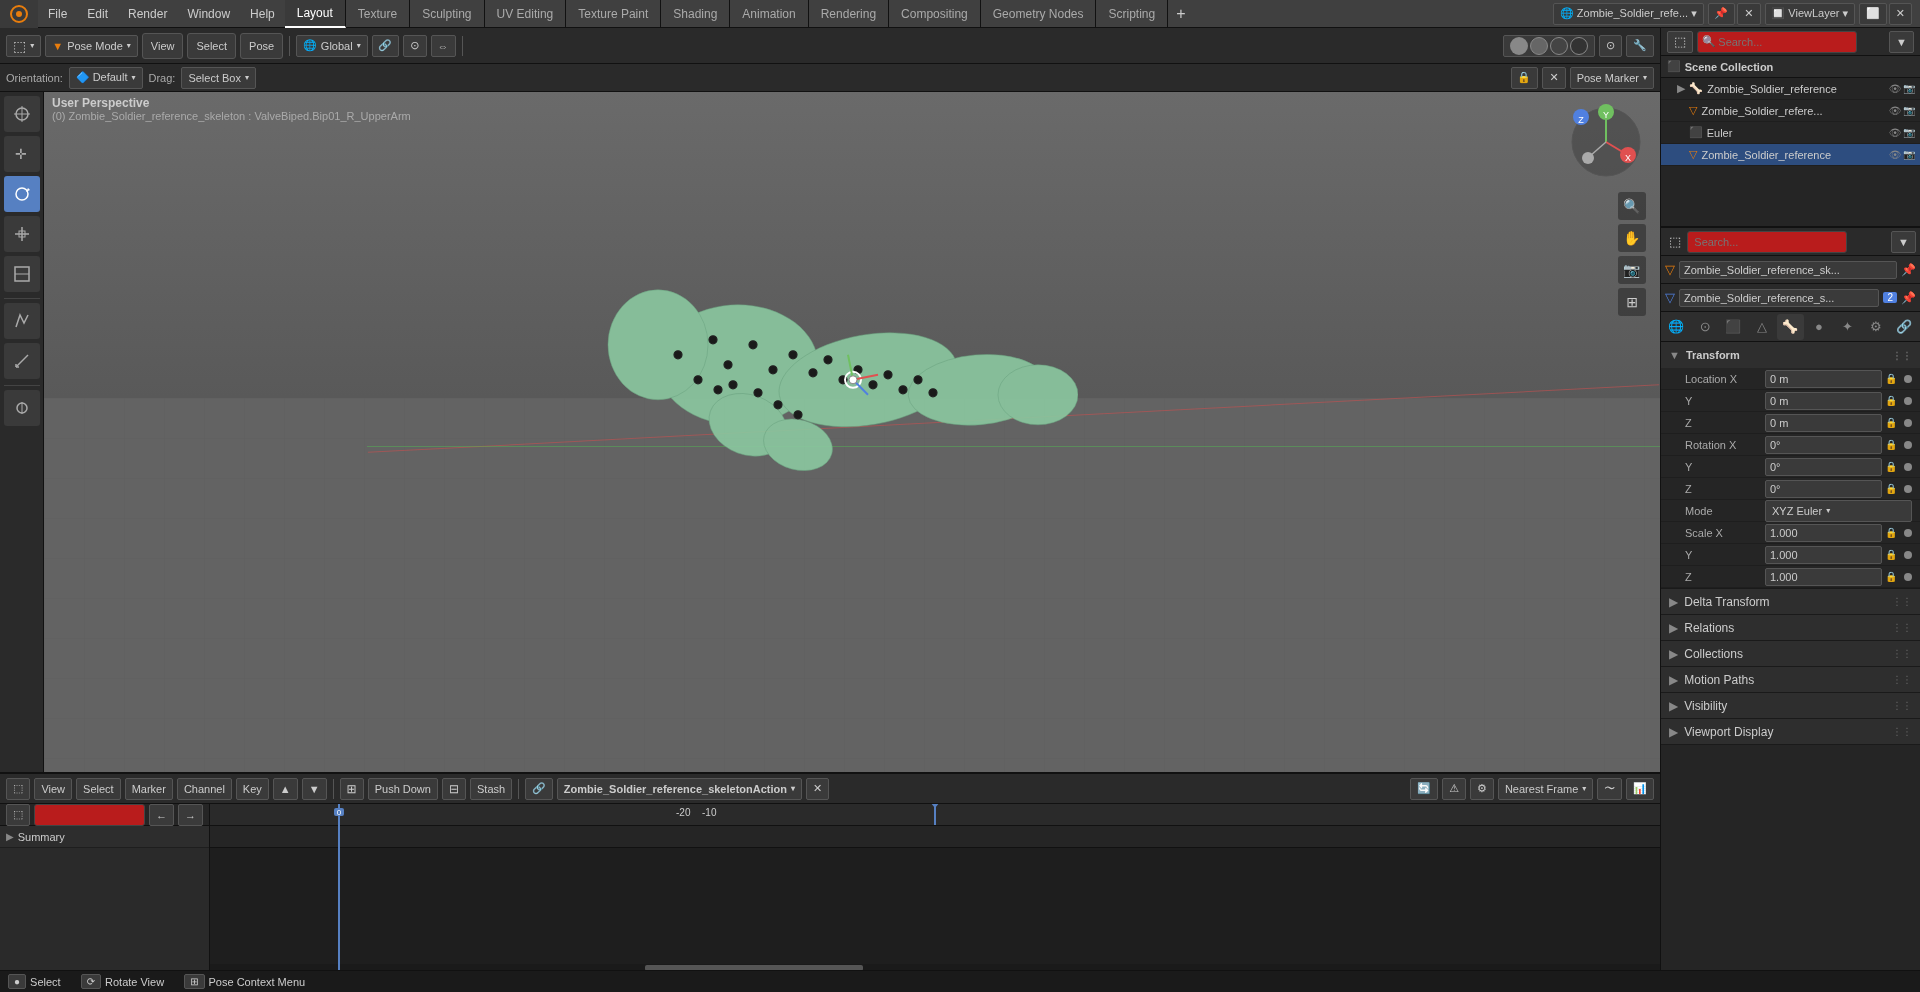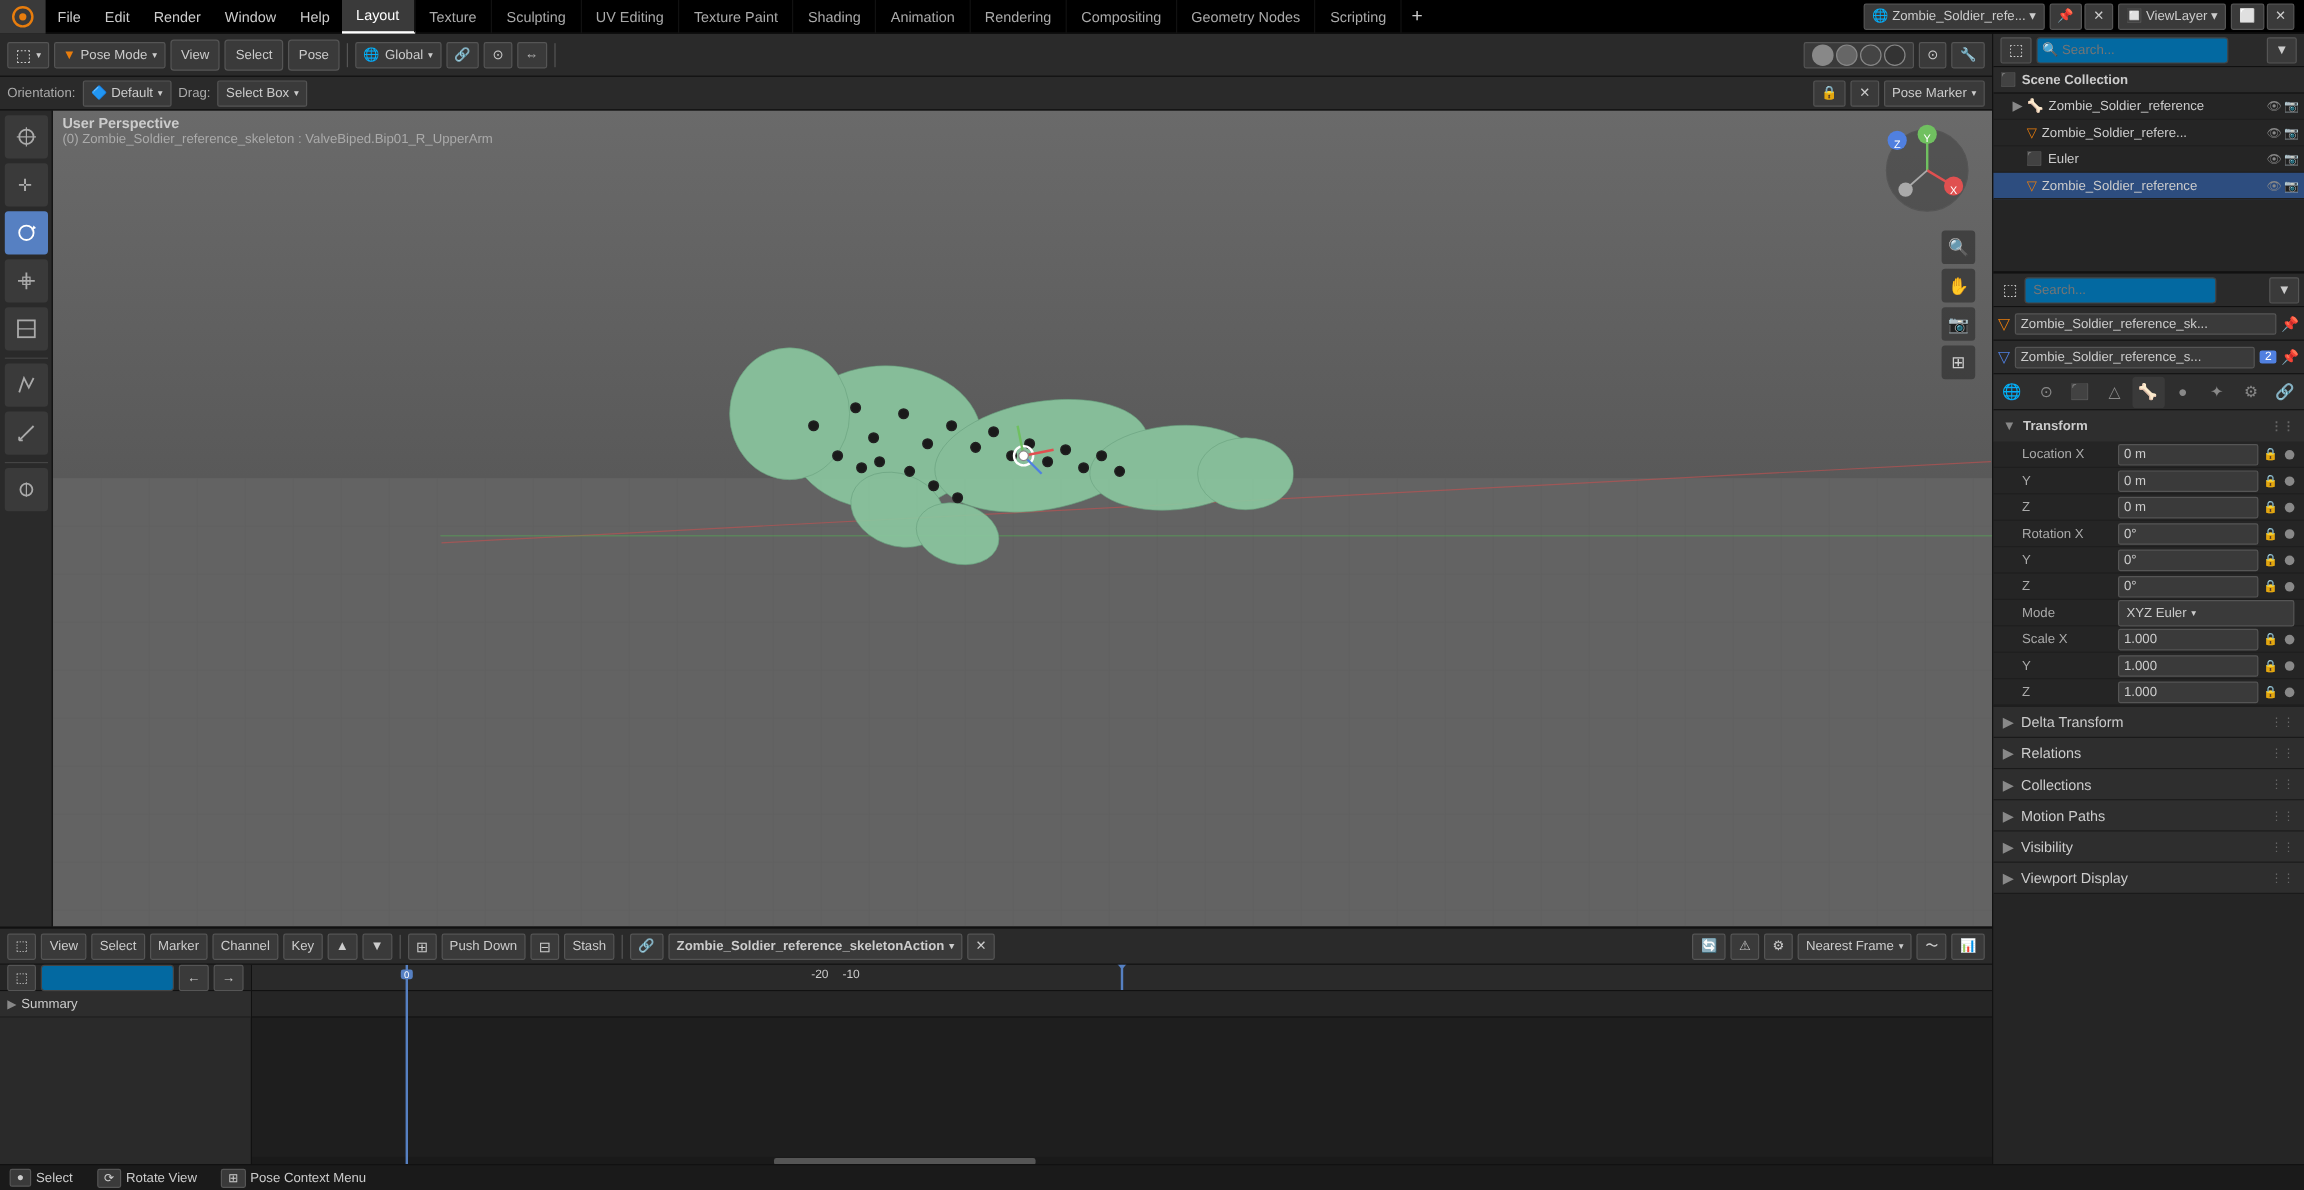--- a/index.html
+++ b/index.html
@@ -12,21 +12,21 @@
       color: #ccc;
       overflow: hidden;
       position: relative;
     }
 
     
     #top-menubar {
       position: absolute;
       top: 0; left: 0; right: 0;
       height: 28px;
-      background: #000000;
+      background: #404040;
       display: flex;
       align-items: center;
       border-bottom: 1px solid #111;
       z-index: 100;
     }
     .menu-logo {
       width: 38px;
       height: 28px;
       background: #3a3a3a;
       display: flex;
@@ -308,21 +308,21 @@
     }
 
     
     ::-webkit-scrollbar { width: 6px; height: 6px; }
     ::-webkit-scrollbar-track { background: #1e1e1e; }
     ::-webkit-scrollbar-thumb { background: #555; border-radius: 3px; }
 
     
     .search-box {
       height: 22px;
-      background: #0369a1;
+      background: #b91c1c;
       border: 1px solid #444;
       border-radius: 3px;
       padding: 0 6px;
       color: #ccc;
       font-size: 11px;
       flex: 1;
       max-width: 160px;
     }
 
     

